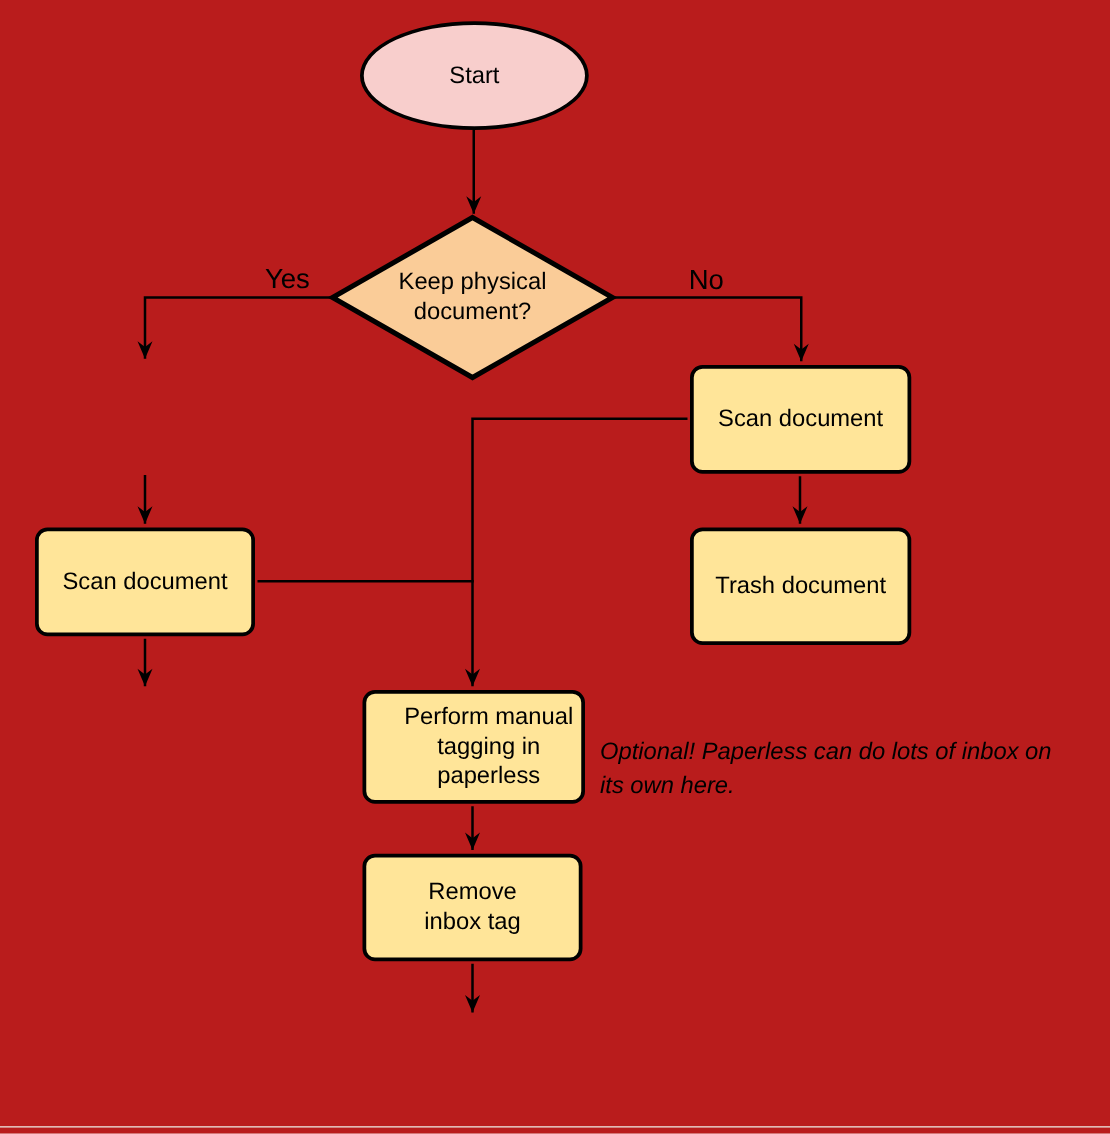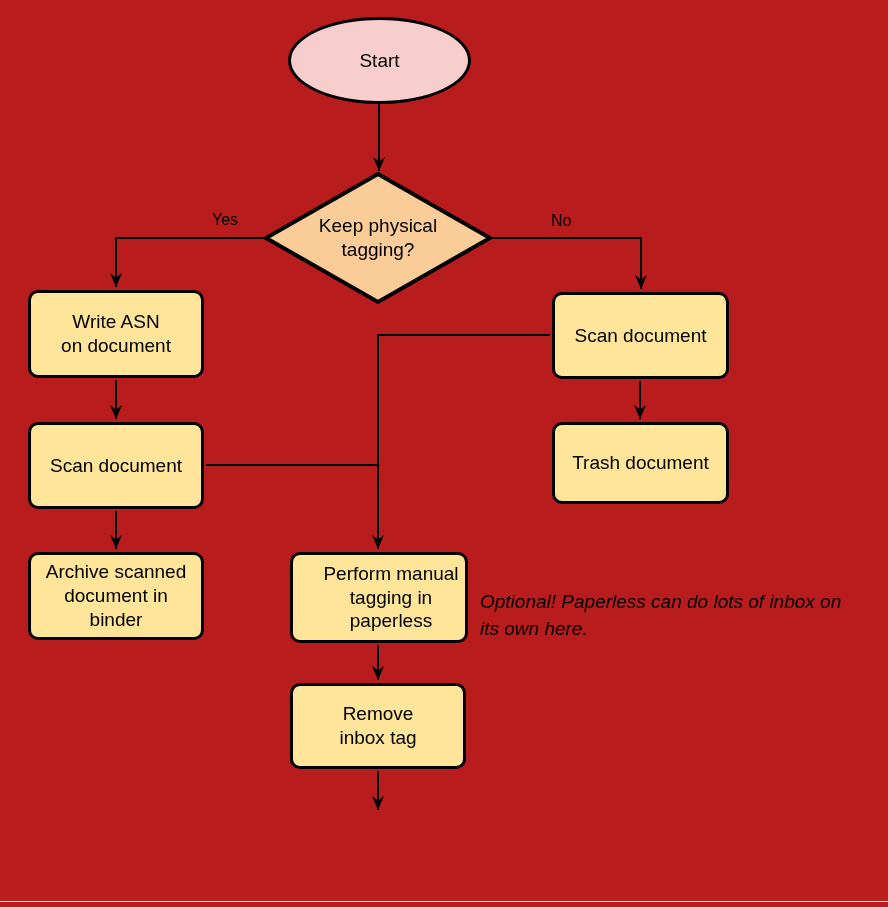--- a/index.html
+++ b/index.html
@@ -54,21 +54,21 @@
     align-items: center;
     justify-content: center;
     text-align: center;
     font-size: 19px;
     line-height: 1.26;
     white-space: pre-line;
   }
 
   .edge-label {
     position: absolute;
-    font-size: 16px;
+    font-size: 22px;
     line-height: 1;
   }
   .note {
     position: absolute;
     font-size: 19px;
     font-style: italic;
     line-height: 1.42;
     white-space: pre-line;
   }
   .bottom-divider {
@@ -105,43 +105,34 @@
 
   <div class="node terminal" style="left:288px; top:17px; width:183px; height:87px;">
     <span>Start</span>
   </div>
 
   <div class="diamond-wrap" style="left:262px; top:170px; width:232px; height:136px;">
     <svg width="232" height="136" viewBox="0 0 232 136">
       <polygon points="116,4 228,68 116,132 4,68" fill="#FACC98" stroke="#000000" stroke-width="4" stroke-linejoin="miter"></polygon>
     </svg>
     <div class="diamond-label">Keep physical
-tagging?</div>
+document?</div>
   </div>
 
-  <div class="node process" style="left:28px; top:290px; width:176px; height:88px;">
-    <span>Write ASN
-on document</span>
-  </div>
 
   <div class="node process" style="left:28px; top:422px; width:176px; height:87px;">
     <span>Scan document</span>
   </div>
 
-  <div class="node process" style="left:28px; top:552px; width:176px; height:88px;">
-    <span>Archive scanned
-document in
-binder</span>
-  </div>
 
   <div class="node process" style="left:552px; top:292px; width:177px; height:87px;">
     <span>Scan document</span>
   </div>
 
-  <div class="node process" style="left:552px; top:422px; width:177px; height:82px;">
+  <div class="node process" style="left:552px; top:422px; width:177px; height:94px;">
     <span>Trash document</span>
   </div>
 
   <div class="node process" style="left:290px; top:552px; width:178px; height:91px;padding-left:24px;">
     <span>Perform manual
 tagging in
 paperless</span>
   </div>
 
   <div class="node process" style="left:290px; top:683px; width:176px; height:86px;align-items:center;">

